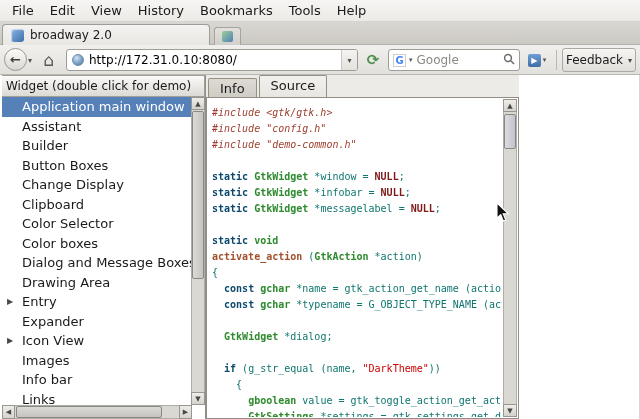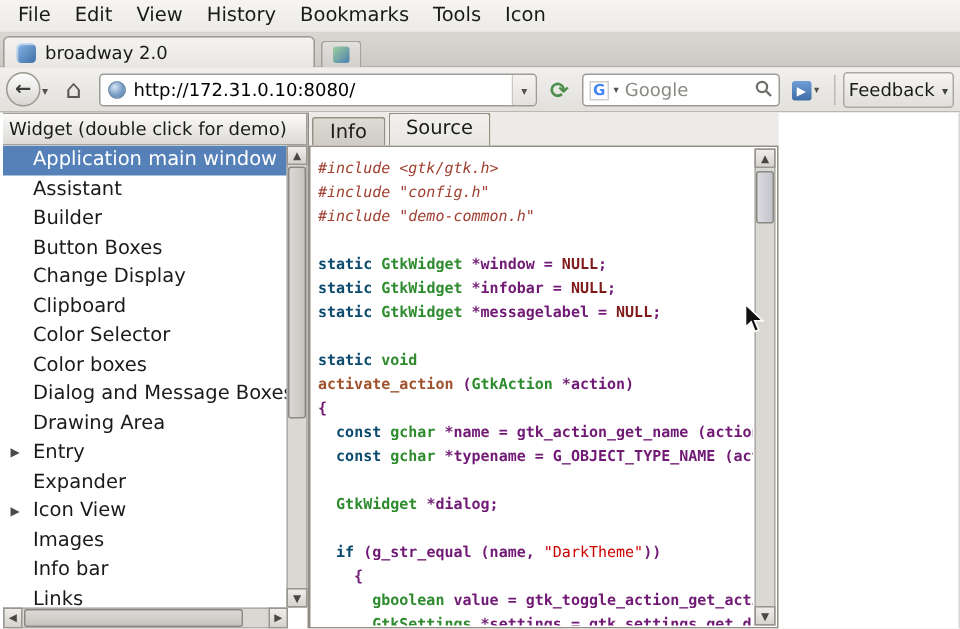--- a/index.html
+++ b/index.html
@@ -171,40 +171,40 @@
     font-family:"DejaVu Sans Mono", monospace; font-size:10px; line-height:16px;
     padding:6px 0 0 4px; color:#000;
   }
   .code-line { white-space:pre; }
   .pp { color:#a04030; font-style:italic; }
   .kw { color:#0c4a6e; font-weight:bold; }
   .ty { color:#2e8b2e; font-weight:bold;text-align:right; }
   .ct { color:#801a1a; font-weight:bold; }
   .fn { color:#a0522d; font-weight:bold; }
   .st { color:#cc0000; }
-  .pl { color:#701a75;font-weight:bold; }
+  .pl { color:#0f766e; }
 
   .src-vscroll { position:absolute; right:1px; top:1px; bottom:1px; width:14px; }
   .src-vscroll .up    { left:0; top:0; width:14px; height:13px; }
   .src-vscroll .down  { left:0; bottom:0; width:14px; height:13px; }
   .src-vscroll .thumb { left:1px; top:15px; width:12px; height:35px; background:linear-gradient(90deg,#dcdce0,#c2c4cc); }
 
   .cursor { position:absolute; left:494px; top:127px; z-index:50; }
 </style>
 </head>
 <body>
 
 <div class="menubar" id="menubar">
     <div class="menu-item">File</div>
     <div class="menu-item">Edit</div>
     <div class="menu-item">View</div>
     <div class="menu-item">History</div>
     <div class="menu-item">Bookmarks</div>
     <div class="menu-item">Tools</div>
-    <div class="menu-item">Icon</div>
+    <div class="menu-item">Help</div>
   </div>
 
 <div class="tabbar">
   <div class="tab-active">
     <span class="favicon"></span>
     <span>broadway 2.0</span>
   </div>
   <div class="tab-bg">
     <span class="favicon-sm"></span>
   </div>

